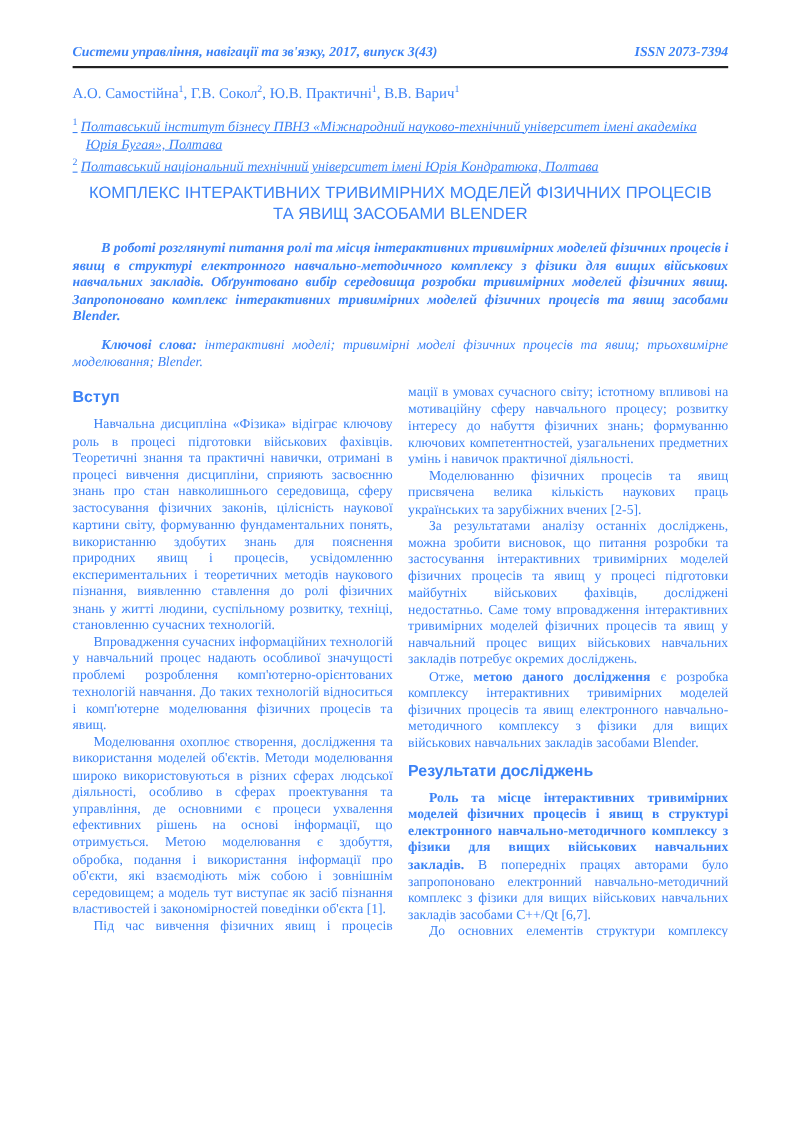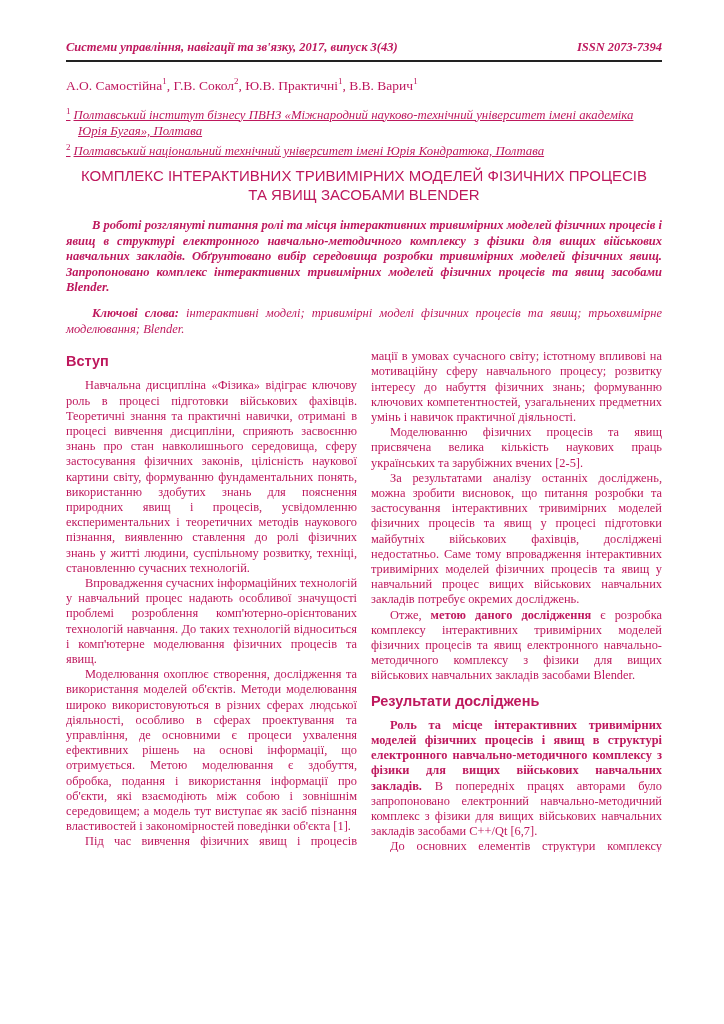--- a/index.html
+++ b/index.html
@@ -3,21 +3,21 @@
 <meta charset="utf-8">
 <style>
   html,body{margin:0;padding:0;background:#fff;}
   .page{
     position:relative;
     width:724px;height:852px;
     box-sizing:border-box;
     background:#fff;
     padding:40px 62px 0 66px;
     font-family:"Liberation Serif", serif;
-    color:#be185d;
+    color:#3b82f6;
     overflow:hidden;
   }
   
   .running-head{
     display:flex;justify-content:space-between;align-items:flex-end;
     font-size:12.5px;font-weight:bold;font-style:italic;
     border-bottom:2px solid #222;
     padding-bottom:5px;
   }
   .udk{margin-top:14px;font-size:13px;}

